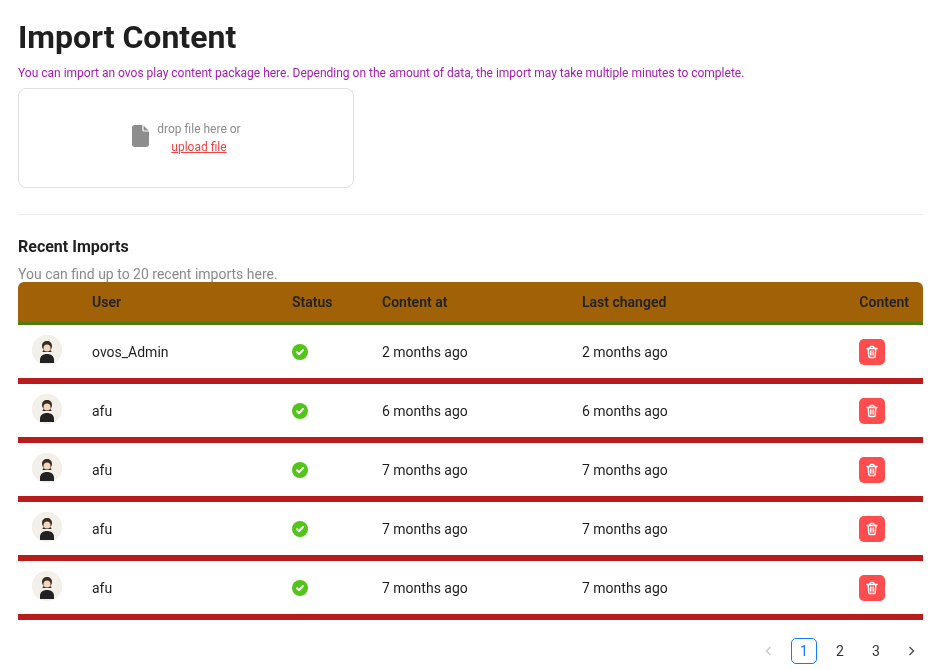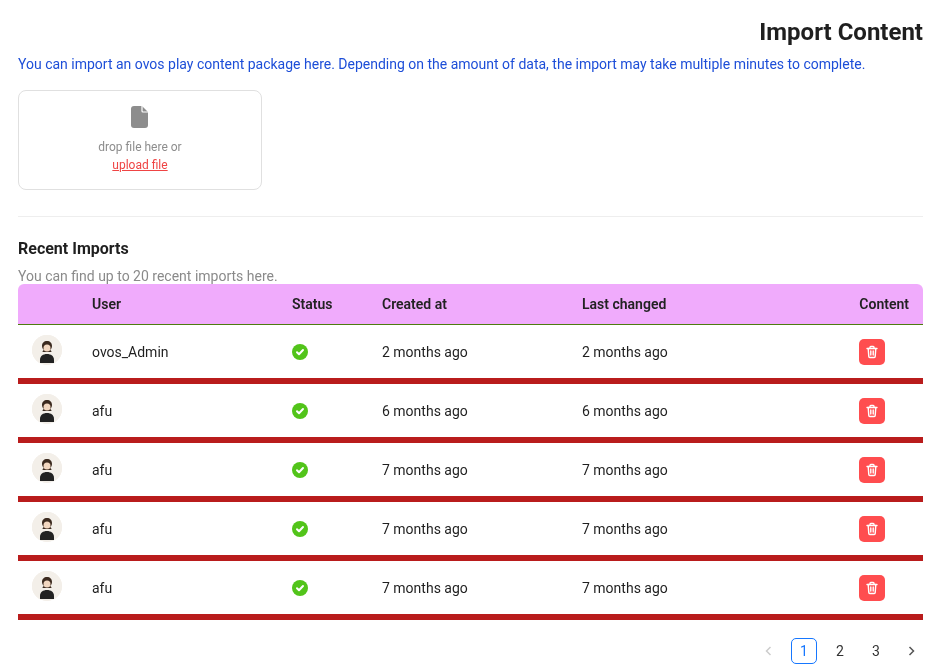--- a/index.html
+++ b/index.html
@@ -8,37 +8,36 @@
       padding: 0;
     }
     body {
       font-family: -apple-system, BlinkMacSystemFont, "Segoe UI", Roboto, "Helvetica Neue", Arial, sans-serif;
       color: #1f1f1f;
       background: #fff;
       padding: 18px;
       width: 941px;
     }
     h1.page-title {
-      font-size: 24px;
+      font-size: 32px;
       font-weight: 700;
       margin-bottom: 10px;
-      text-align: right;
     }
     p.page-description {
-      font-size: 14px;
-      color: #1d4ed8;
-      margin-bottom: 18px;
+      font-size: 12px;
+      color: #a21caf;
+      margin-bottom: 8px;
     }
     .dropzone {
-      width: 244px;
+      width: 336px;
       height: 100px;
       border: 1px solid #e0e0e0;
       border-radius: 8px;
       display: flex;
-      flex-direction: column;
+      flex-direction: row;
       align-items: center;
       justify-content: center;
       gap: 6px;
       cursor: pointer;
     }
     .dropzone .file-icon {
       color: #8d8d8d;
     }
     .dropzone .drop-text {
       font-size: 12px;
@@ -63,25 +62,25 @@
     p.section-description {
       font-size: 14px;
       color: #8a8a8a;
     }
     table.imports-table {
       width: 100%;
       border-collapse: collapse;
       font-size: 14px;
     }
     table.imports-table thead th {
-      background: #f0abfc;
+      background: #a16207;
       text-align: left;
       font-weight: 600;
       padding: 12px 14px;
-      border-bottom: 1px solid #4d7c0f;
+      border-bottom: 3px solid #4d7c0f;
       color: #222;
     }
     table.imports-table thead th:first-child {
       border-top-left-radius: 6px;
     }
     table.imports-table thead th:last-child {
       border-top-right-radius: 6px;
     }
     table.imports-table tbody td {
       padding: 10px 14px;
@@ -184,21 +183,21 @@
 
 <h2 class="section-title">Recent Imports</h2>
 <p class="section-description">You can find up to 20 recent imports here.</p>
 
 <table class="imports-table">
   <thead>
     <tr>
       <th class="col-avatar"></th>
       <th class="col-user">User</th>
       <th class="col-status">Status</th>
-      <th class="col-created">Created at</th>
+      <th class="col-created">Content at</th>
       <th class="col-changed">Last changed</th>
       <th class="col-delete">Content</th>
     </tr>
   </thead>
   <tbody id="table-body">
       <tr>
         <td class="col-avatar"><span class="avatar">
             <svg width="30" height="30" viewBox="0 0 30 30">
               <circle cx="15" cy="15" r="15" fill="#f3efe9"></circle>
               <path d="M10 11c0-3 2-5 5-5s5 2 5 5c0 2-1 3-2 4 0 0 1.5 0.5 1.5 2h-9c0-1.5 1.5-2 1.5-2-1-1-2-2-2-4z" fill="#3b2a1f"></path>

